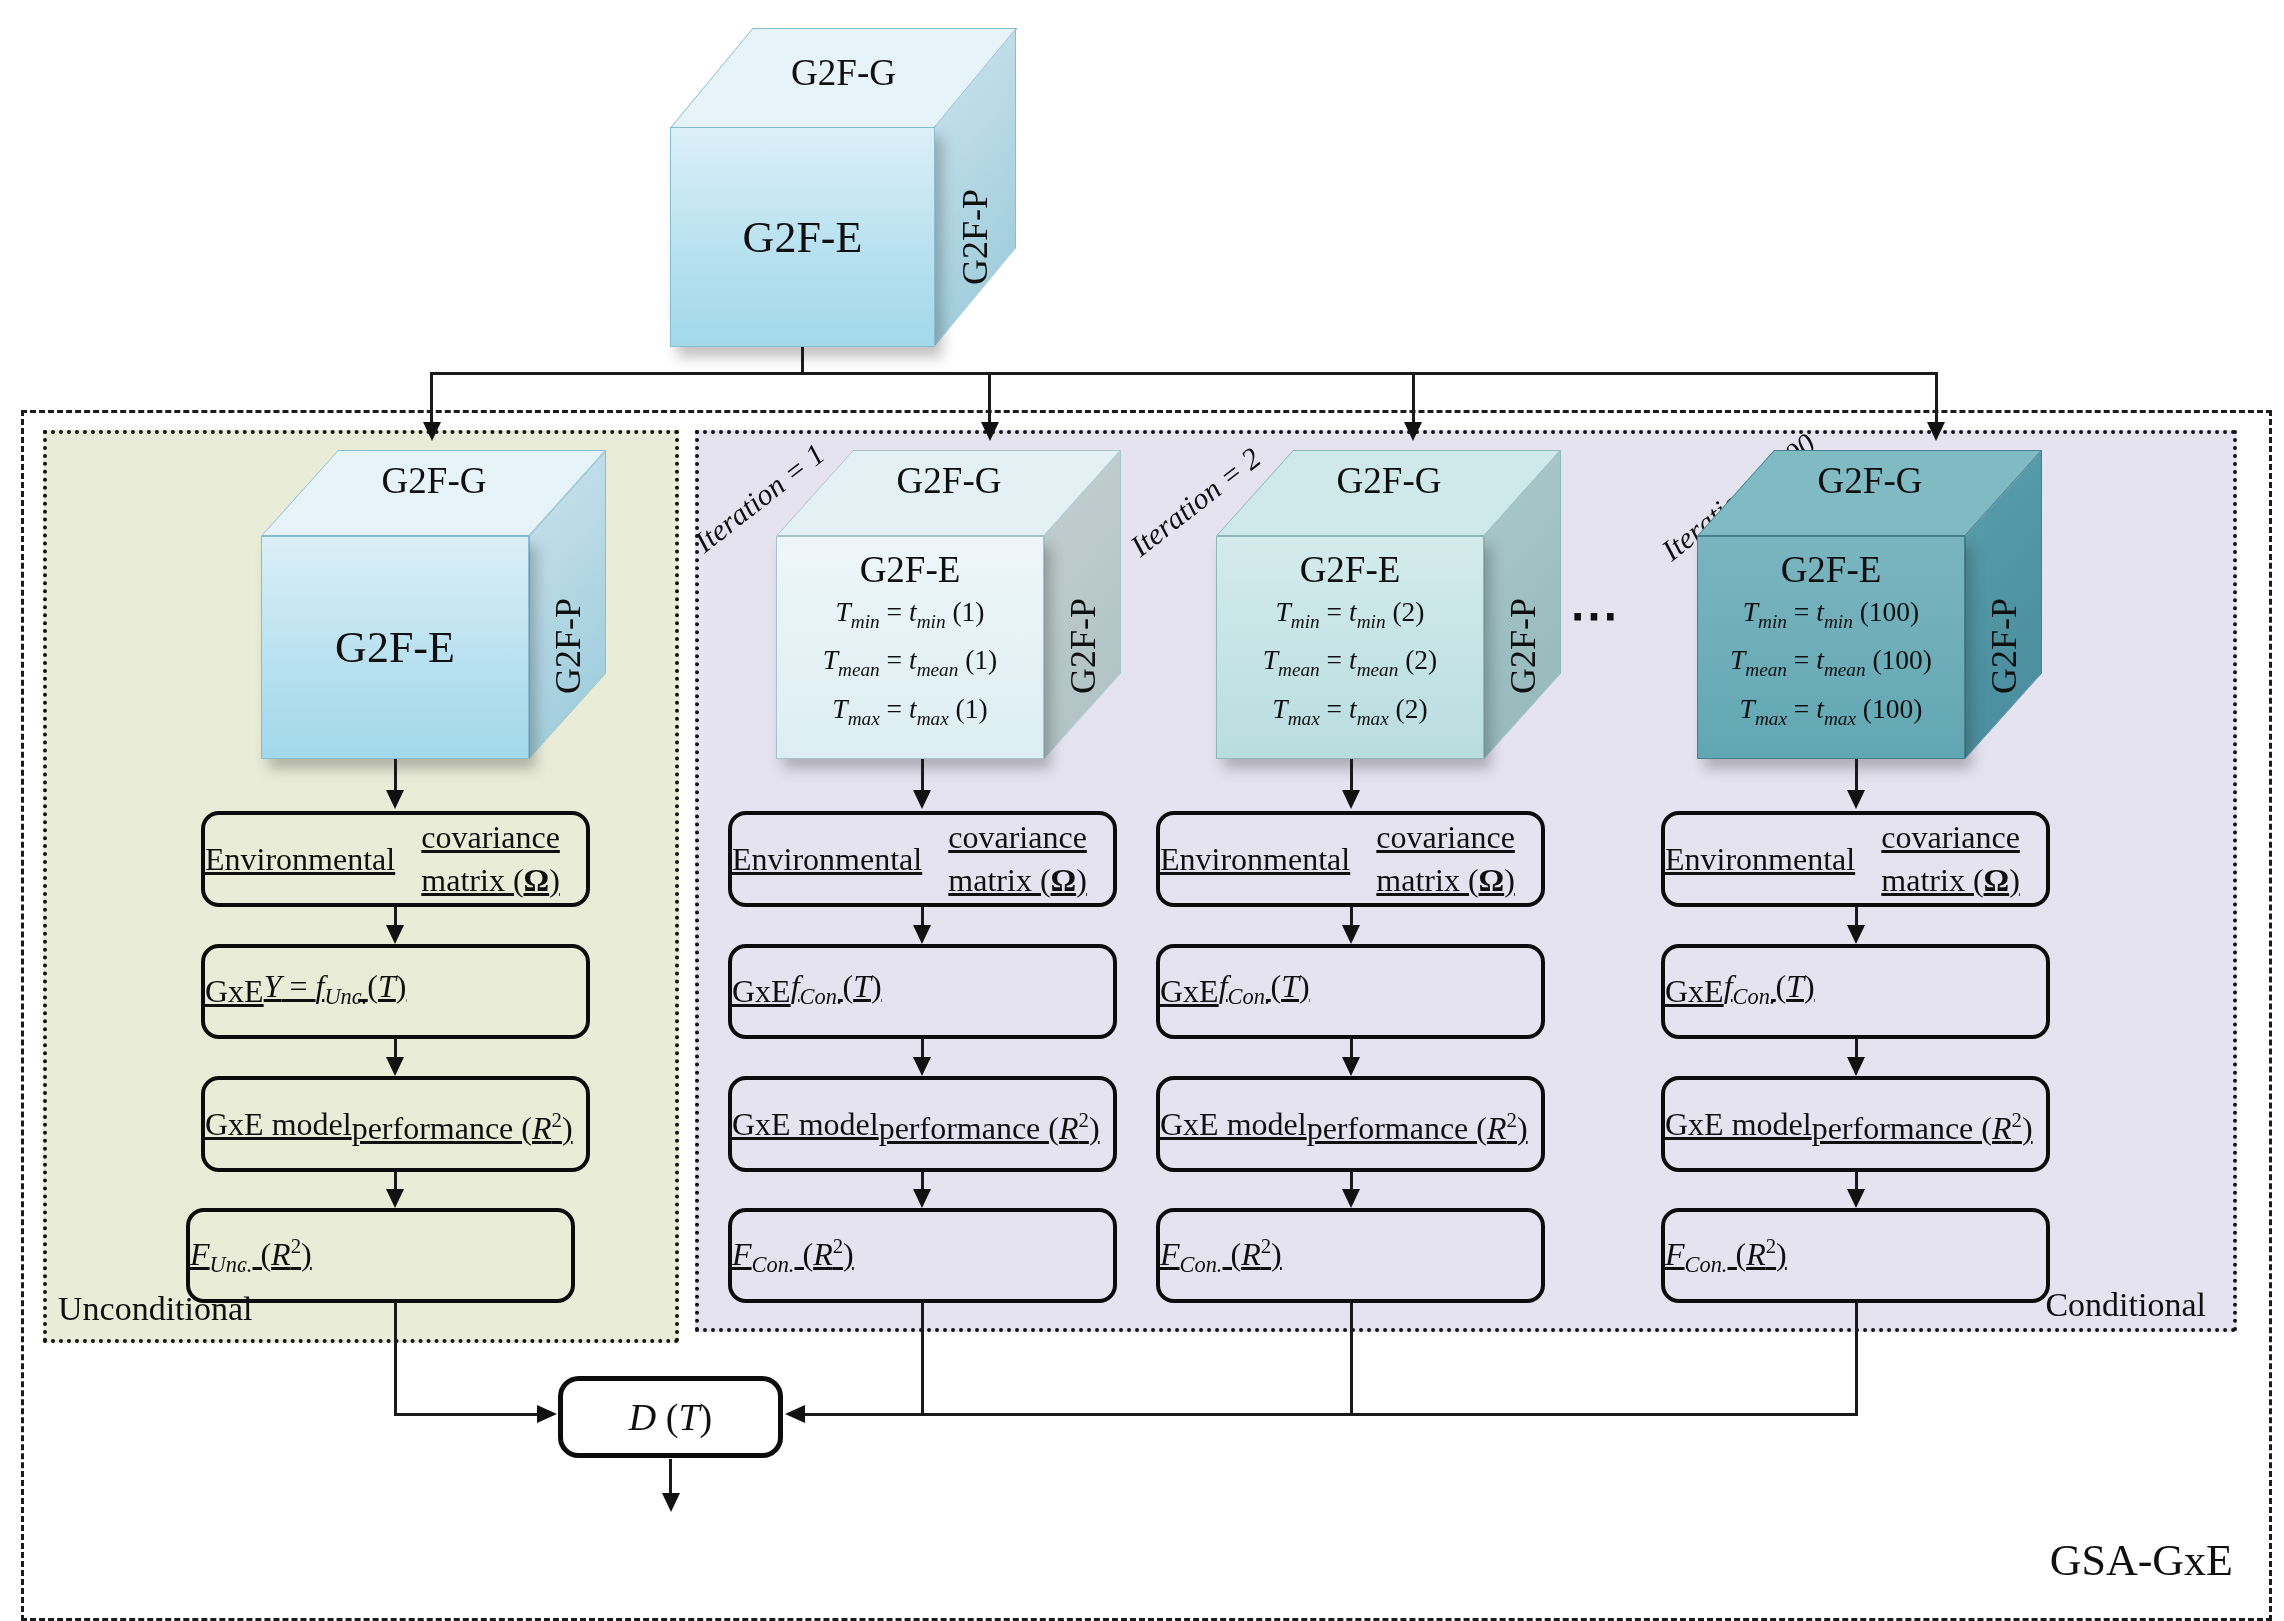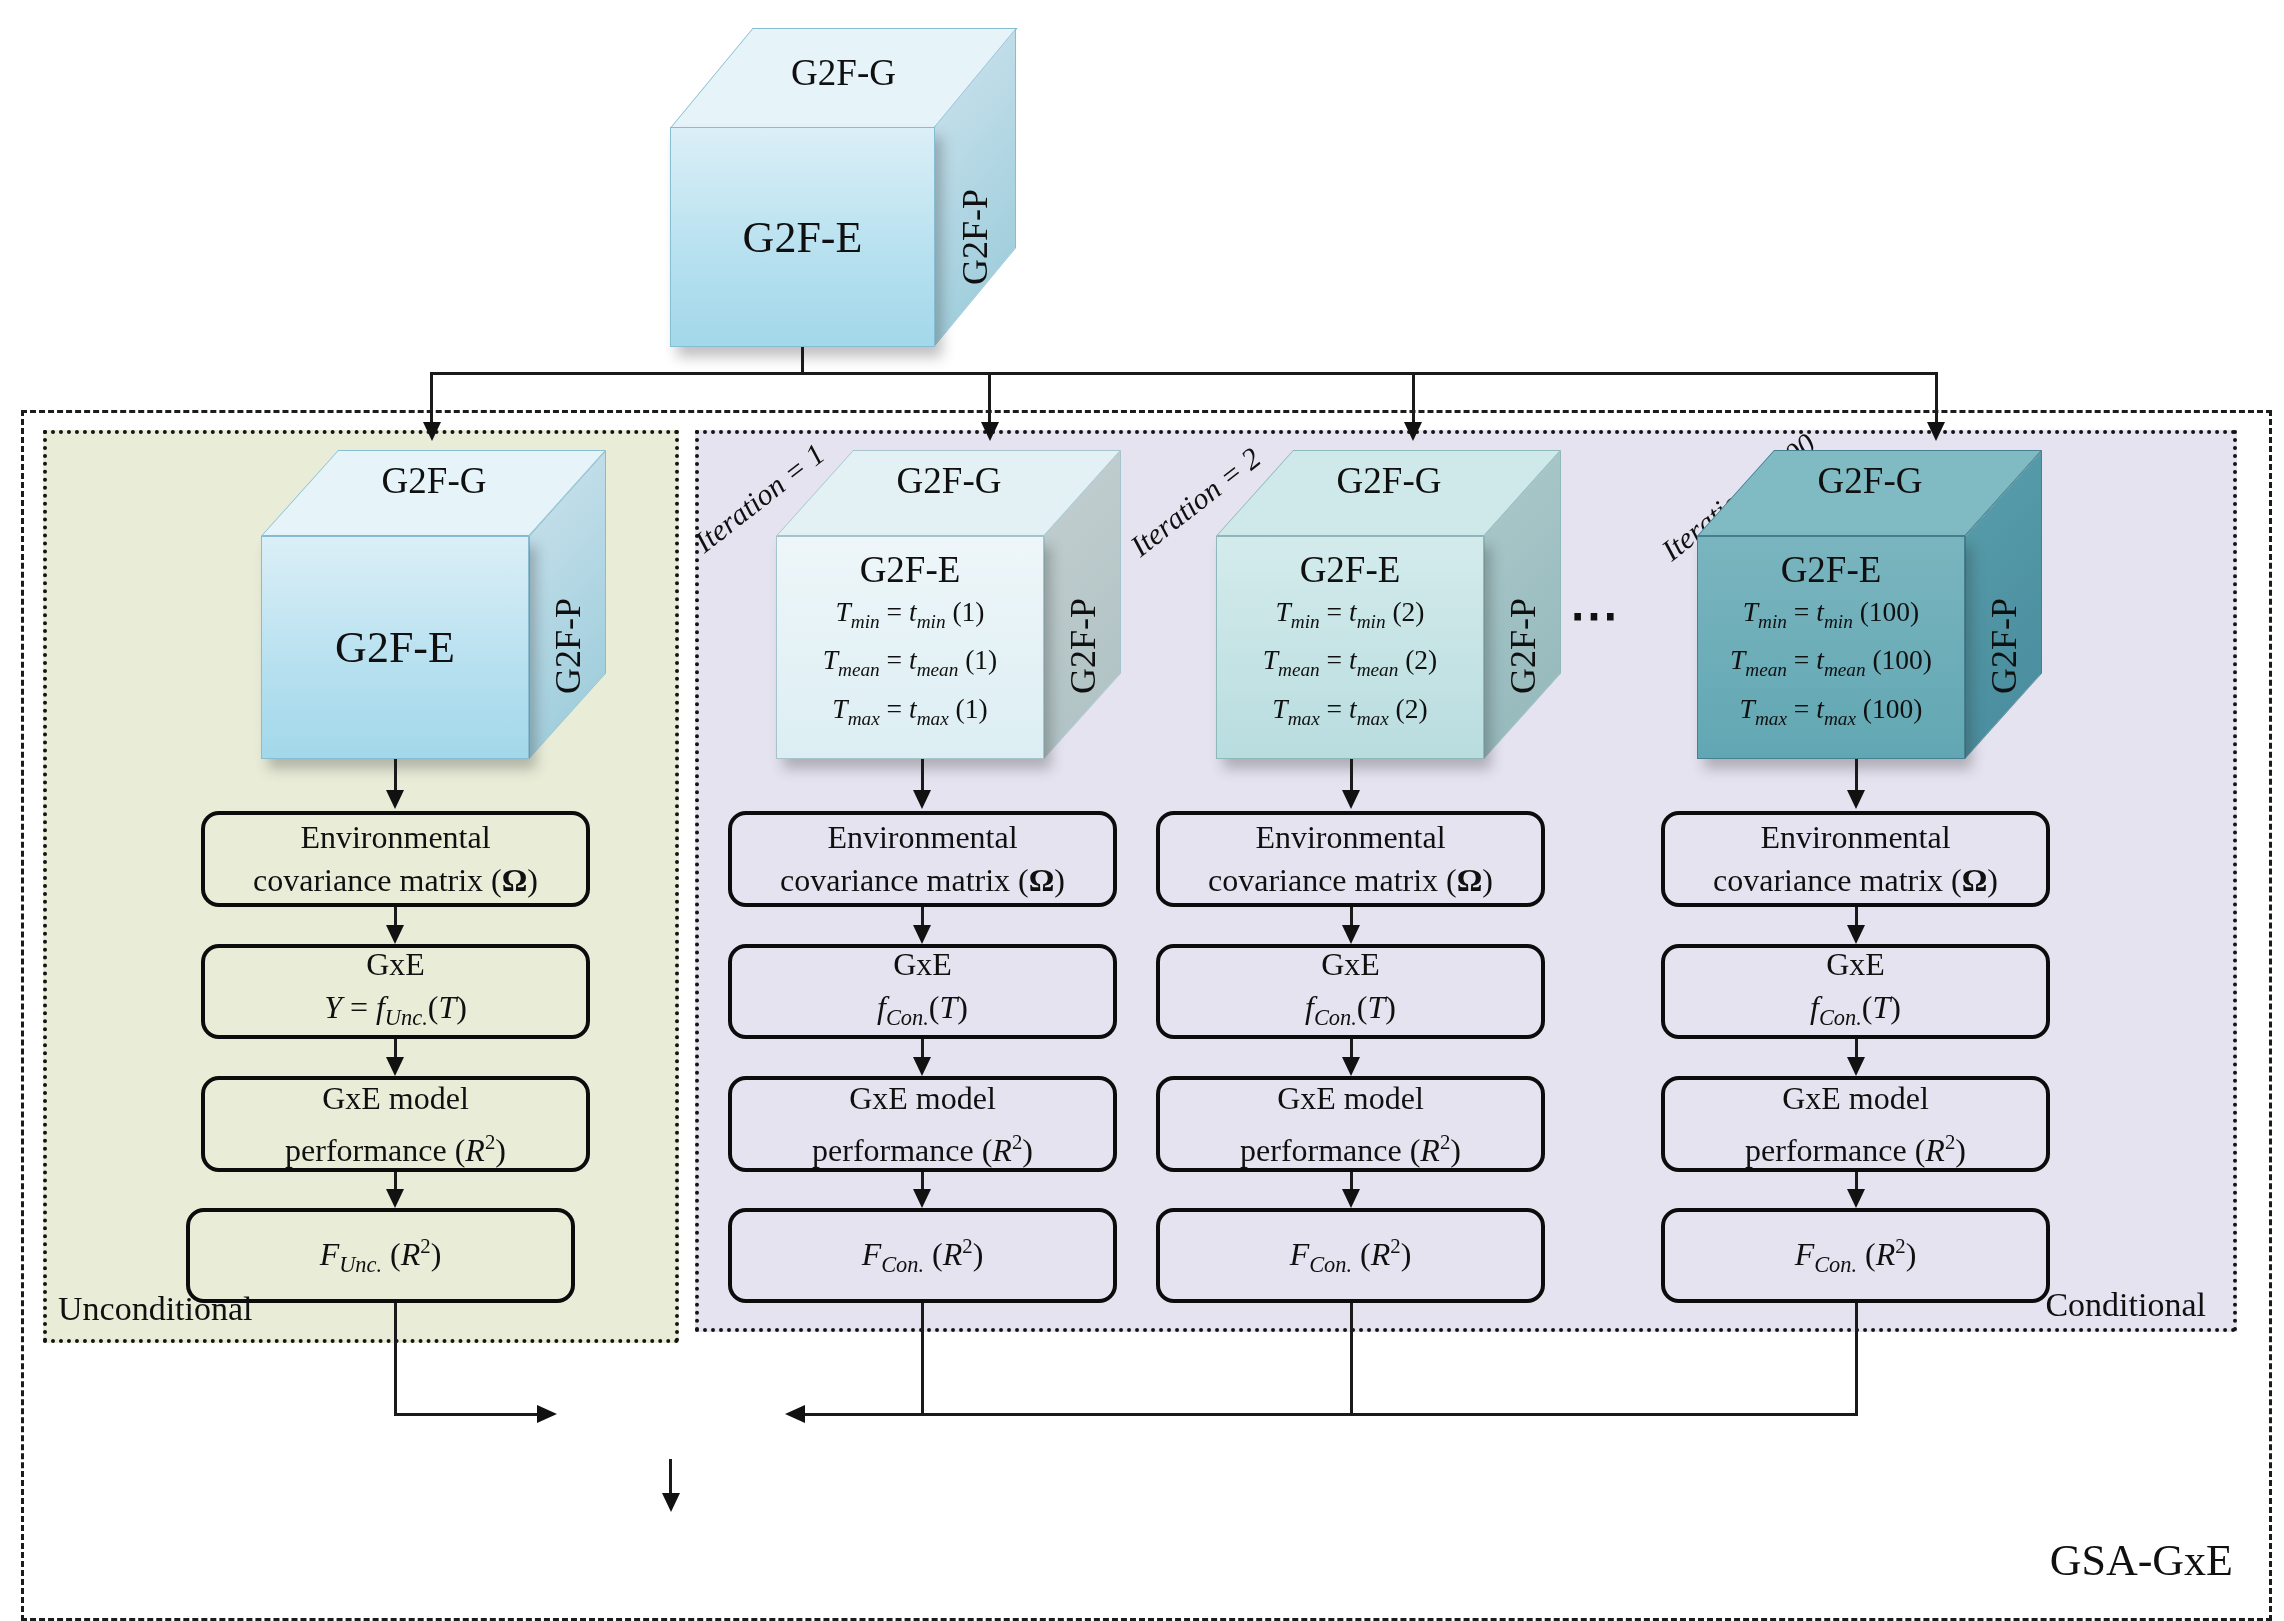--- a/index.html
+++ b/index.html
@@ -38,22 +38,22 @@
   .cube-front-center{display:flex;align-items:center;justify-content:center;font-size:44px;}
   .cube-front-stack{display:flex;flex-direction:column;align-items:center;padding-top:9.6px;box-sizing:border-box;}
   .cube-front-stack .g2fe{font-size:37px;line-height:45px;}
   .formula{font-size:27.5px;line-height:39px;white-space:nowrap;}
   .formula sub, .fbox sub{font-size:70%;}
   .side-label-wrap{display:flex;align-items:center;justify-content:center;}
   .side-label{transform:rotate(-90deg);font-size:36px;white-space:nowrap;}
 
   
   .fbox{box-sizing:border-box;border:4.1px solid #0c0c0c;border-radius:18px;
-        display:flex;flex-direction:column;align-items:center;justify-content:center;
-        font-size:32px;line-height:43px;text-align:center;}
+        display:flex;flex-direction:row;align-items:center;justify-content:flex-start;
+        font-size:32px;line-height:43px;text-align:center;text-decoration:underline;}
   .fbox sup{font-size:65%;}
   .endbox{box-sizing:border-box;border:5.5px solid #0c0c0c;border-radius:20.6px;background:#ffffff;
           display:flex;align-items:center;justify-content:center;font-size:38px;}
 
   
   .vline{width:2.7px;background:#1a1a1a;}
   .hline{height:2.7px;background:#1a1a1a;}
   .ah-down{width:0;height:0;border-left:9px solid transparent;border-right:9px solid transparent;border-top:19px solid #111;}
   .ah-right{width:0;height:0;border-top:9px solid transparent;border-bottom:9px solid transparent;border-left:20.6px solid #111;}
   .ah-left{width:0;height:0;border-top:9px solid transparent;border-bottom:9px solid transparent;border-right:20.6px solid #111;}
@@ -268,19 +268,22 @@
   <div class="abs vline" style="left:394px;top:1303px;height:113px;"></div>
   <div class="abs hline" style="left:394px;top:1413px;width:146px;"></div>
   <div class="abs ah-right" style="left:537px;top:1405px;"></div>
 
   <div class="abs vline" style="left:921px;top:1303px;height:113px;"></div>
   <div class="abs vline" style="left:1350px;top:1303px;height:113px;"></div>
   <div class="abs vline" style="left:1855px;top:1303px;height:113px;"></div>
   <div class="abs hline" style="left:805px;top:1413px;width:1052px;"></div>
   <div class="abs ah-left" style="left:785px;top:1405px;"></div>
 
+  <div class="abs endbox" style="left:558px;top:1376px;width:225px;height:82px;">
+    <span><i>D</i> (<i>T</i>)</span>
+  </div>
   <div class="abs vline" style="left:669px;top:1459px;height:34px;"></div>
   <div class="abs ah-down" style="left:662px;top:1493px;"></div>
 
   <div class="abs gsa-label" style="left:1993px;top:1535px;width:240px;">GSA-GxE</div>
 
 </div>
 
 
 </body></html>

